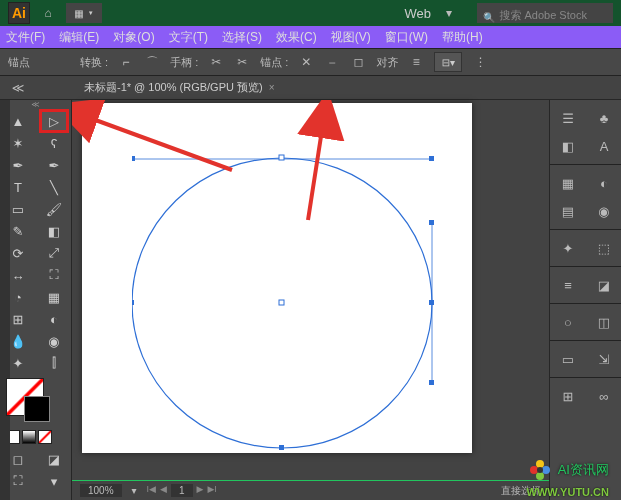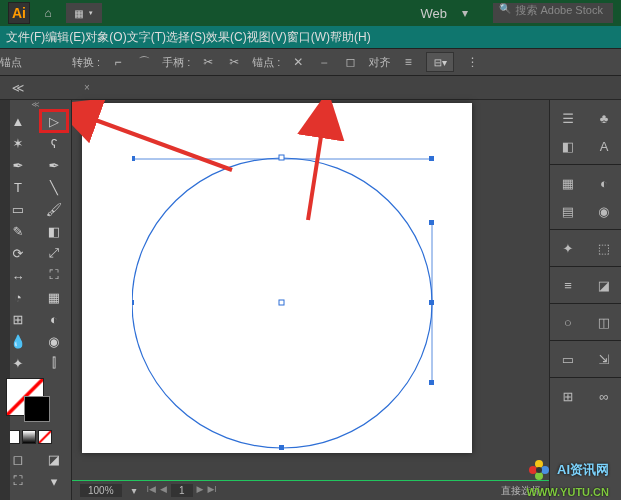--- a/index.html
+++ b/index.html
@@ -2,25 +2,25 @@
 <html><head>
 <meta charset="utf-8">
 <style>
   * { box-sizing: border-box; margin: 0; padding: 0; font-family: "Microsoft YaHei", Arial, sans-serif; }
   body { background: #333; width: 621px; height: 500px; overflow: hidden; position: relative; }
   .topbar { height: 26px; background: #14532d; display: flex; align-items: center; padding: 0 8px; gap: 10px; }
   .ai-logo { width: 22px; height: 22px; background: #333; color: #ff9a00; font-weight: bold; font-size: 14px; border: 1px solid #222; display: flex; align-items: center; justify-content: center; }
   .topbar-dropdown { width: 36px; height: 20px; background: #444; display: flex; align-items: center; justify-content: center; color: #ccc; font-size: 10px; }
   .topbar-dropdown::after { content: "▼"; font-size: 6px; margin-left: 4px; }
   .topbar-label { color: #ccc; font-size: 13px; }
-  .search-box { background: #444; height: 20px; width: 120px; color: #888; font-size: 11px; display: flex; align-items: flex-start; padding: 0 6px; margin-left: 10px; }
+  .search-box { background: #444; height: 20px; width: 136px; color: #888; font-size: 11px; display: flex; align-items: flex-end; padding: 0 6px; margin-left: 10px; }
   .search-box::before { content: "🔍"; font-size: 10px; margin-right: 4px; }
-  .menubar { height: 22px; background: #0f766e; display: flex; align-items: center; padding: 0 6px; }
+  .menubar { height: 22px; background: #8b5cf6; display: flex; align-items: center; padding: 0 6px; gap: 14px; }
   .menu-item { color: #ddd; font-size: 12px; cursor: pointer; }
-  .controlbar { height: 28px; background: #484848; border-top: 1px solid #222; border-bottom: 1px solid #222; display: flex; align-items: center; padding: 0 0; gap: 10px; }
+  .controlbar { height: 28px; background: #484848; border-top: 1px solid #222; border-bottom: 1px solid #222; display: flex; align-items: center; padding: 0 8px; gap: 10px; }
   .ctrl-label { color: #bbb; font-size: 11px; }
   .ctrl-icon { width: 16px; height: 16px; color: #bbb; font-size: 12px; display: flex; align-items: center; justify-content: center; }
   .ctrl-drop { width: 28px; height: 20px; background: #555; display: flex; align-items: center; justify-content: center; color: #ccc; font-size: 10px; border: 1px solid #333; }
   .tabbar { height: 24px; background: #434343; display: flex; align-items: center; padding-left: 80px; border-bottom: 1px solid #262626; }
   .tab { background: #434343; color: #ccc; font-size: 11px; padding: 4px 8px; display: flex; align-items: center; gap: 6px; }
   .tab-close { font-size: 10px; color: #999; cursor: pointer; }
   .main { display: flex; height: 400px; background: #434343; }
   .toolbox { width: 72px; background: #484848; border-right: 1px solid #262626; display: flex; flex-direction: column; }
   .tool-toggle { height: 10px; display: flex; justify-content: center; color: #999; font-size: 8px; }
   .tool-grid { display: grid; grid-template-columns: 1fr 1fr; }
@@ -36,21 +36,21 @@
   .canvas { position: absolute; left: 10px; top: 3px; width: 390px; height: 350px; background: white; box-shadow: 0 0 6px rgba(0,0,0,0.5); }
   .circle-path { position: absolute; left: 50px; top: 50px; }
   .statusbar { position: absolute; bottom: 0; left: 0; right: 0; height: 20px; background: #434343; border-top: 1px solid #22c55e; display: flex; align-items: center; padding: 0 8px; gap: 10px; color: #bbb; font-size: 10px; }
   .status-zoom { background: #333; padding: 1px 8px; }
   .nav-btns { display: flex; gap: 4px; }
   .nav-btn { color: #888; font-size: 9px; }
   .right-panels { width: 72px; background: #484848; border-left: 1px solid #262626; display: grid; grid-template-columns: 1fr 1fr; align-content: start; gap: 4px 0; padding-top: 6px; }
   .panel-icon { width: 30px; height: 24px; display: flex; align-items: center; justify-content: center; color: #bbb; font-size: 13px; margin: 0 3px; }
   .panel-sep { grid-column: 1 / -1; height: 1px; background: #222; margin: 2px 0; }
   .arrow-svg { position: absolute; pointer-events: none; }
-  .watermark { position: absolute; right: 12px; bottom: 18px; display: flex; align-items: center; gap: 6px; color: #7dd3fc; font-size: 13px; font-weight: bold; text-shadow: 0 0 3px #000; }
+  .watermark { position: absolute; right: 12px; bottom: 18px; display: flex; align-items: center; gap: 6px; color: #22c55e; font-size: 13px; font-weight: normal; text-shadow: 0 0 3px #000; }
   .flower { width: 24px; height: 24px; }
   .watermark2 { position: absolute; right: 12px; bottom: 2px; color: #7fc93f; font-size: 11px; font-weight: bold; text-shadow: 0 0 2px #000; }
   .leftstrip { position: absolute; left: 0; top: 100px; width: 10px; height: 400px; background: #333; }
 </style>
 </head>
 <body>
 
 <div class="topbar">
   <div class="ai-logo">Ai</div>
   <div class="ctrl-icon">⌂</div>
@@ -90,20 +90,21 @@
   <span class="ctrl-icon">◻</span>
   <span class="ctrl-label">对齐</span>
   <span class="ctrl-icon">≡</span>
   <div class="ctrl-drop">⊟▾</div>
   <span class="ctrl-icon">⋮</span>
 </div>
 
 <div class="tabbar">
   <span class="ctrl-icon" style="margin-left:-70px;margin-right:50px">≪</span>
   <div class="tab">
+    <span>未标题-1* @ 100% (RGB/GPU 预览)</span>
     <span class="tab-close">×</span>
   </div>
 </div>
 
 <div class="leftstrip"></div>
 
 <div class="main">
   <div class="toolbox">
     <div class="tool-toggle">≪</div>
     <div class="tool-grid">

